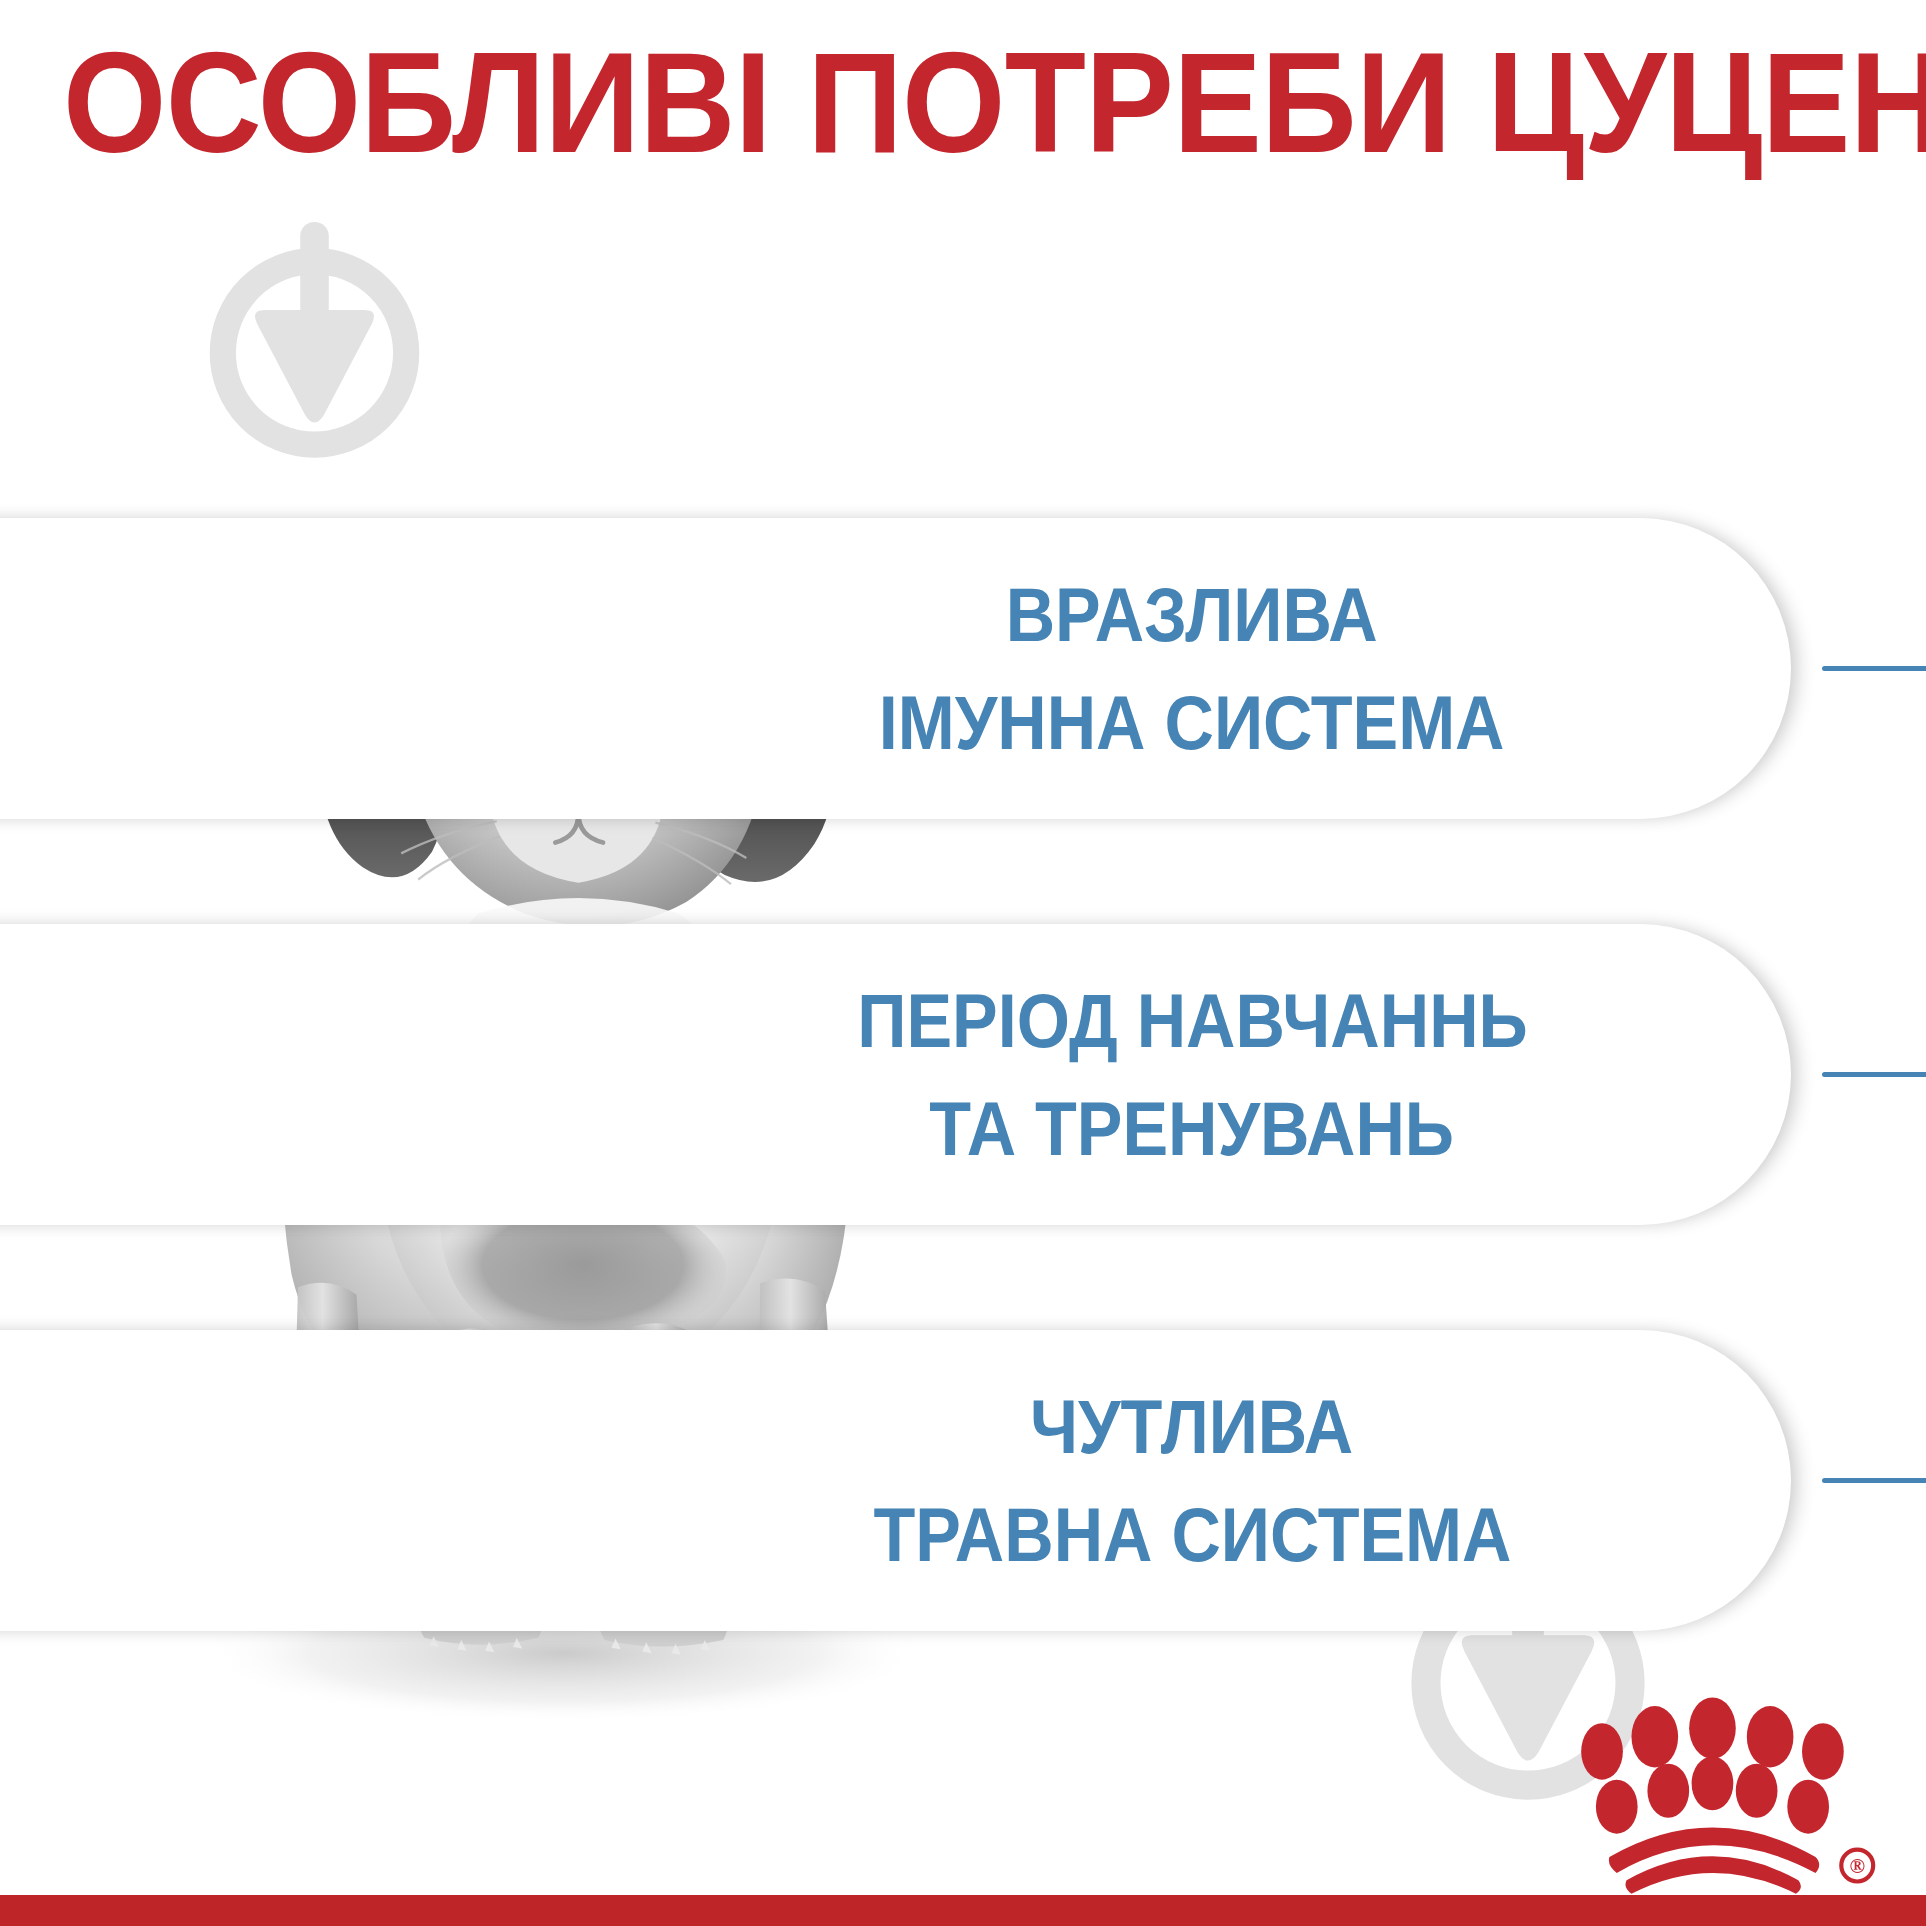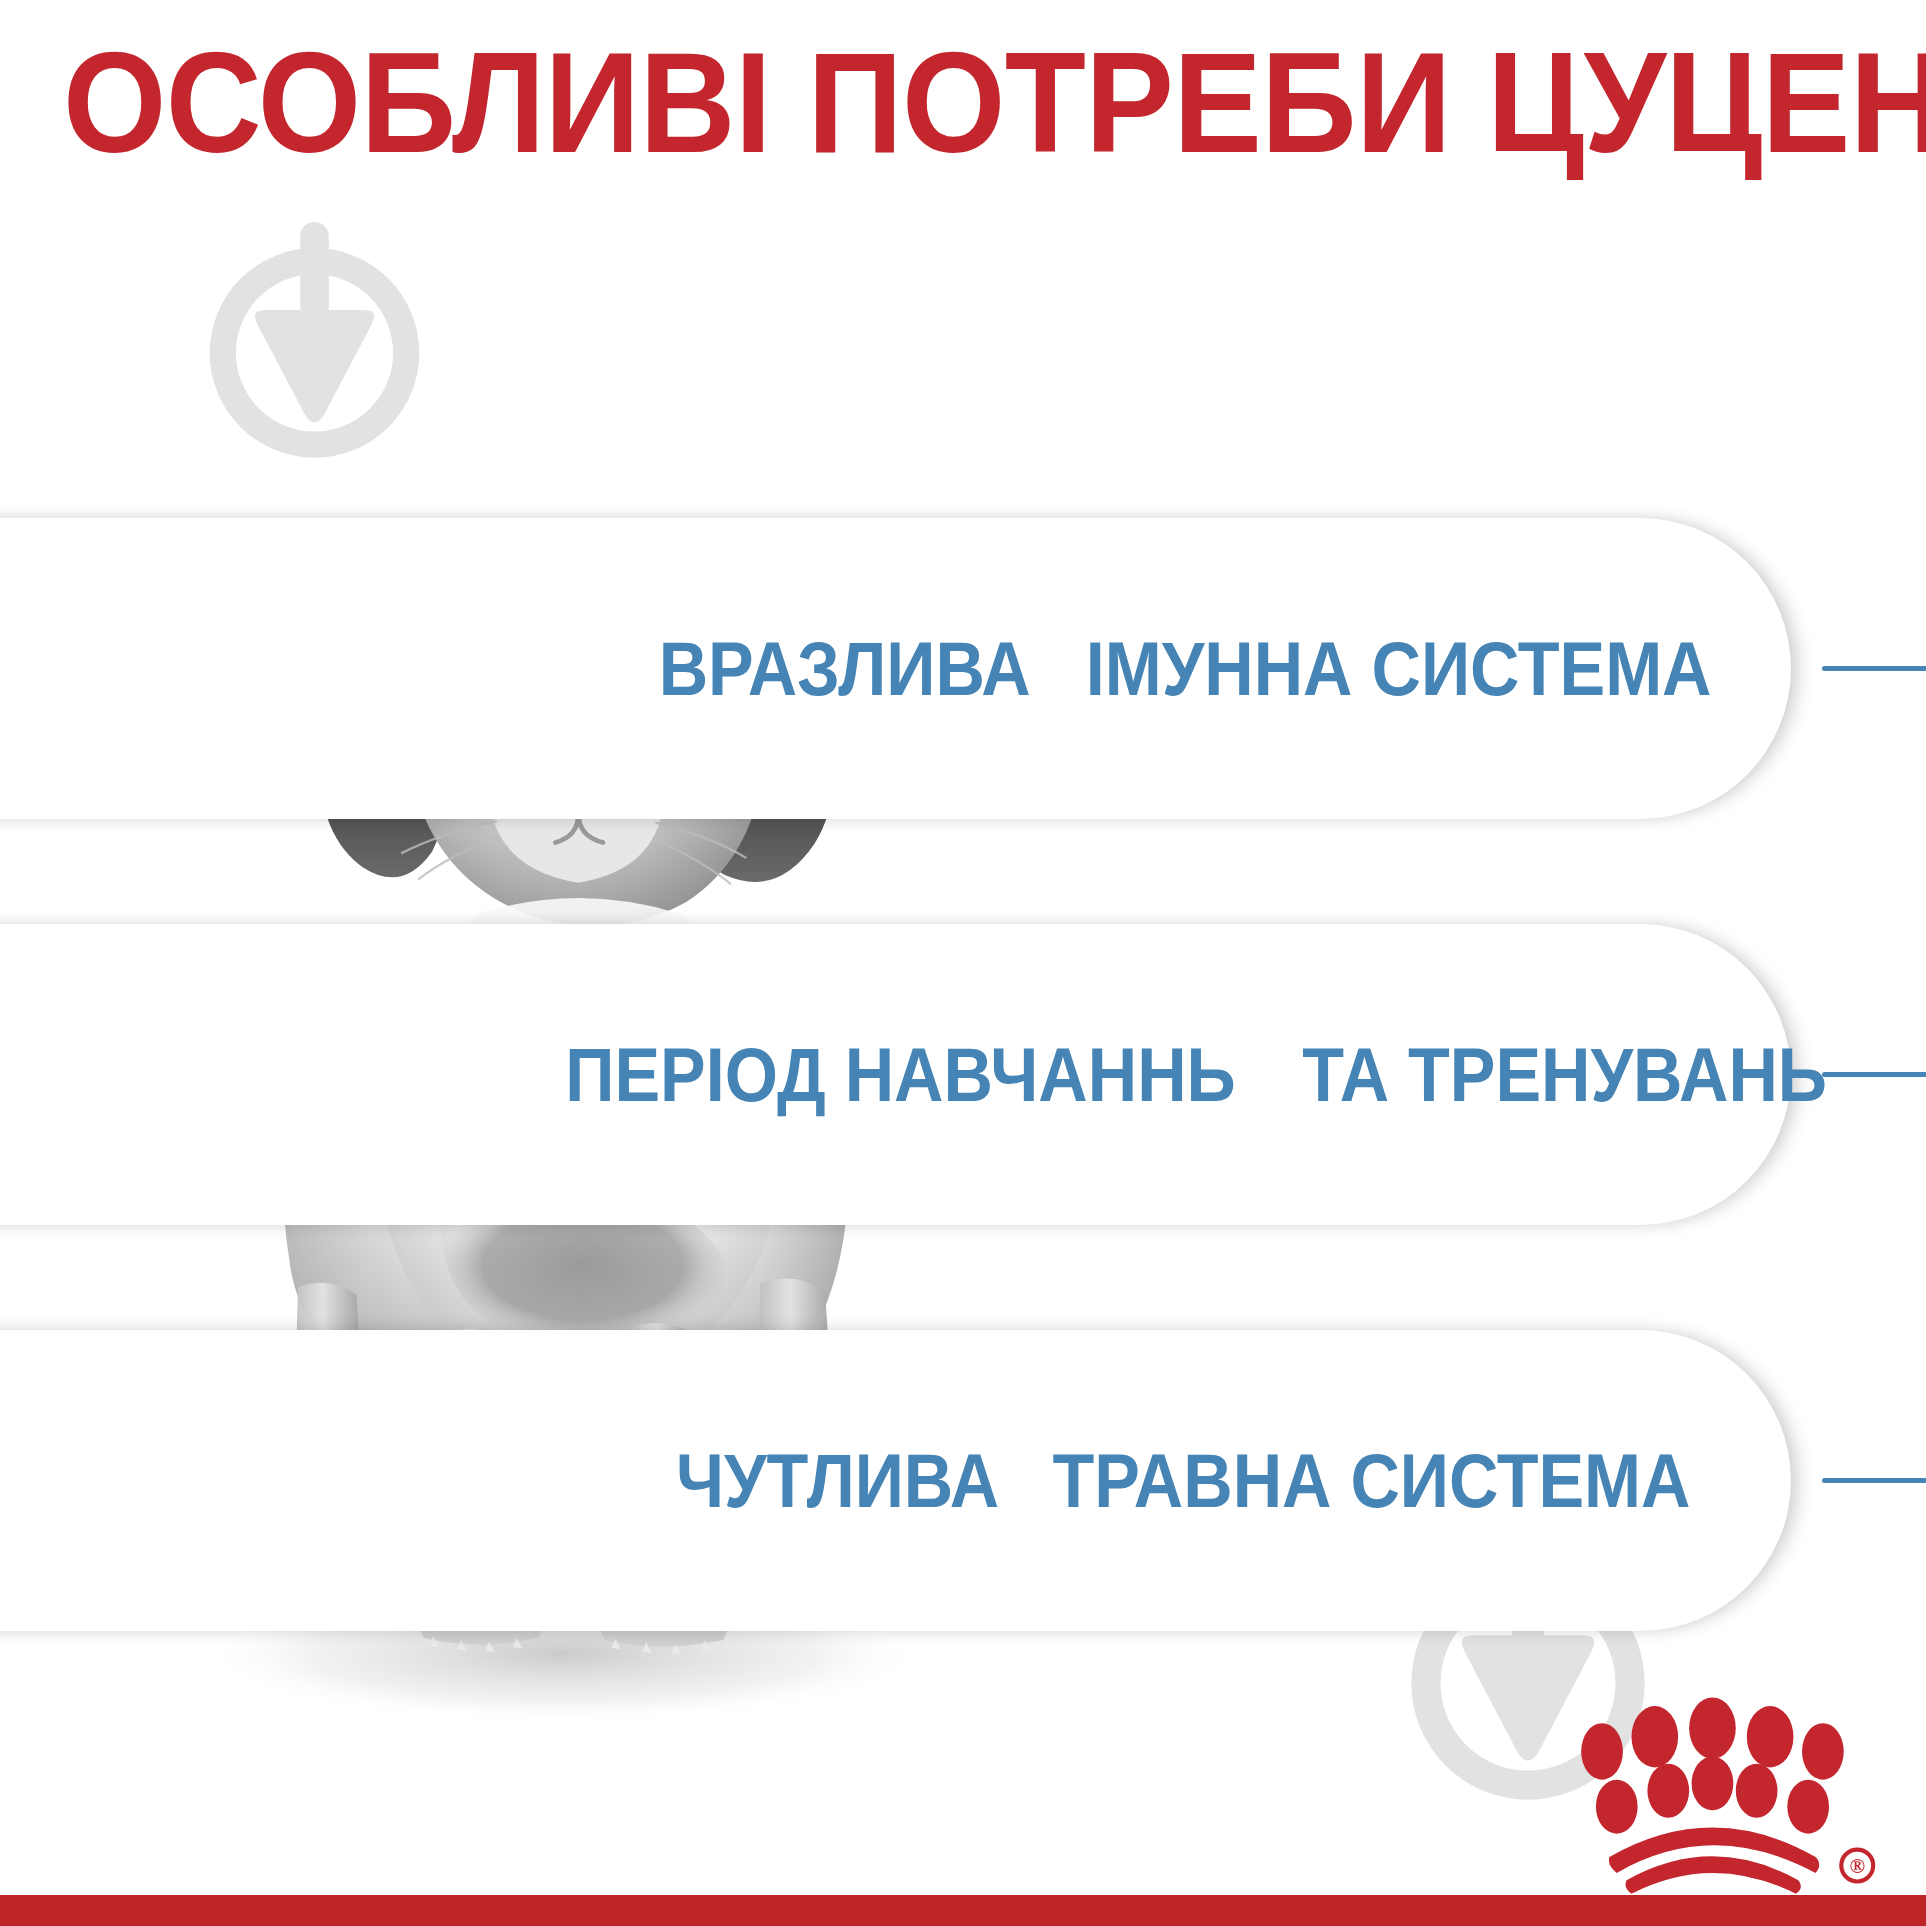--- a/index.html
+++ b/index.html
@@ -65,21 +65,21 @@
     box-shadow: 10px 0 17.7px -2.3px rgba(0,0,0,0.16),
                 0 0 15.4px rgba(0,0,0,0.05);
   }
   .need-card-inner {
     position: absolute;
     left: 1059px;
     width: 574px;
     top: 0;
     height: 100%;
     display: flex;
-    flex-direction: row;
+    flex-direction: column;
     align-items: center;
     justify-content: center;
   }
   .need-line {
     color: #4584B4;
     font-size: 76px;
     font-weight: 700;
     line-height: 1.42;
     letter-spacing: 0px;
     white-space: nowrap;

